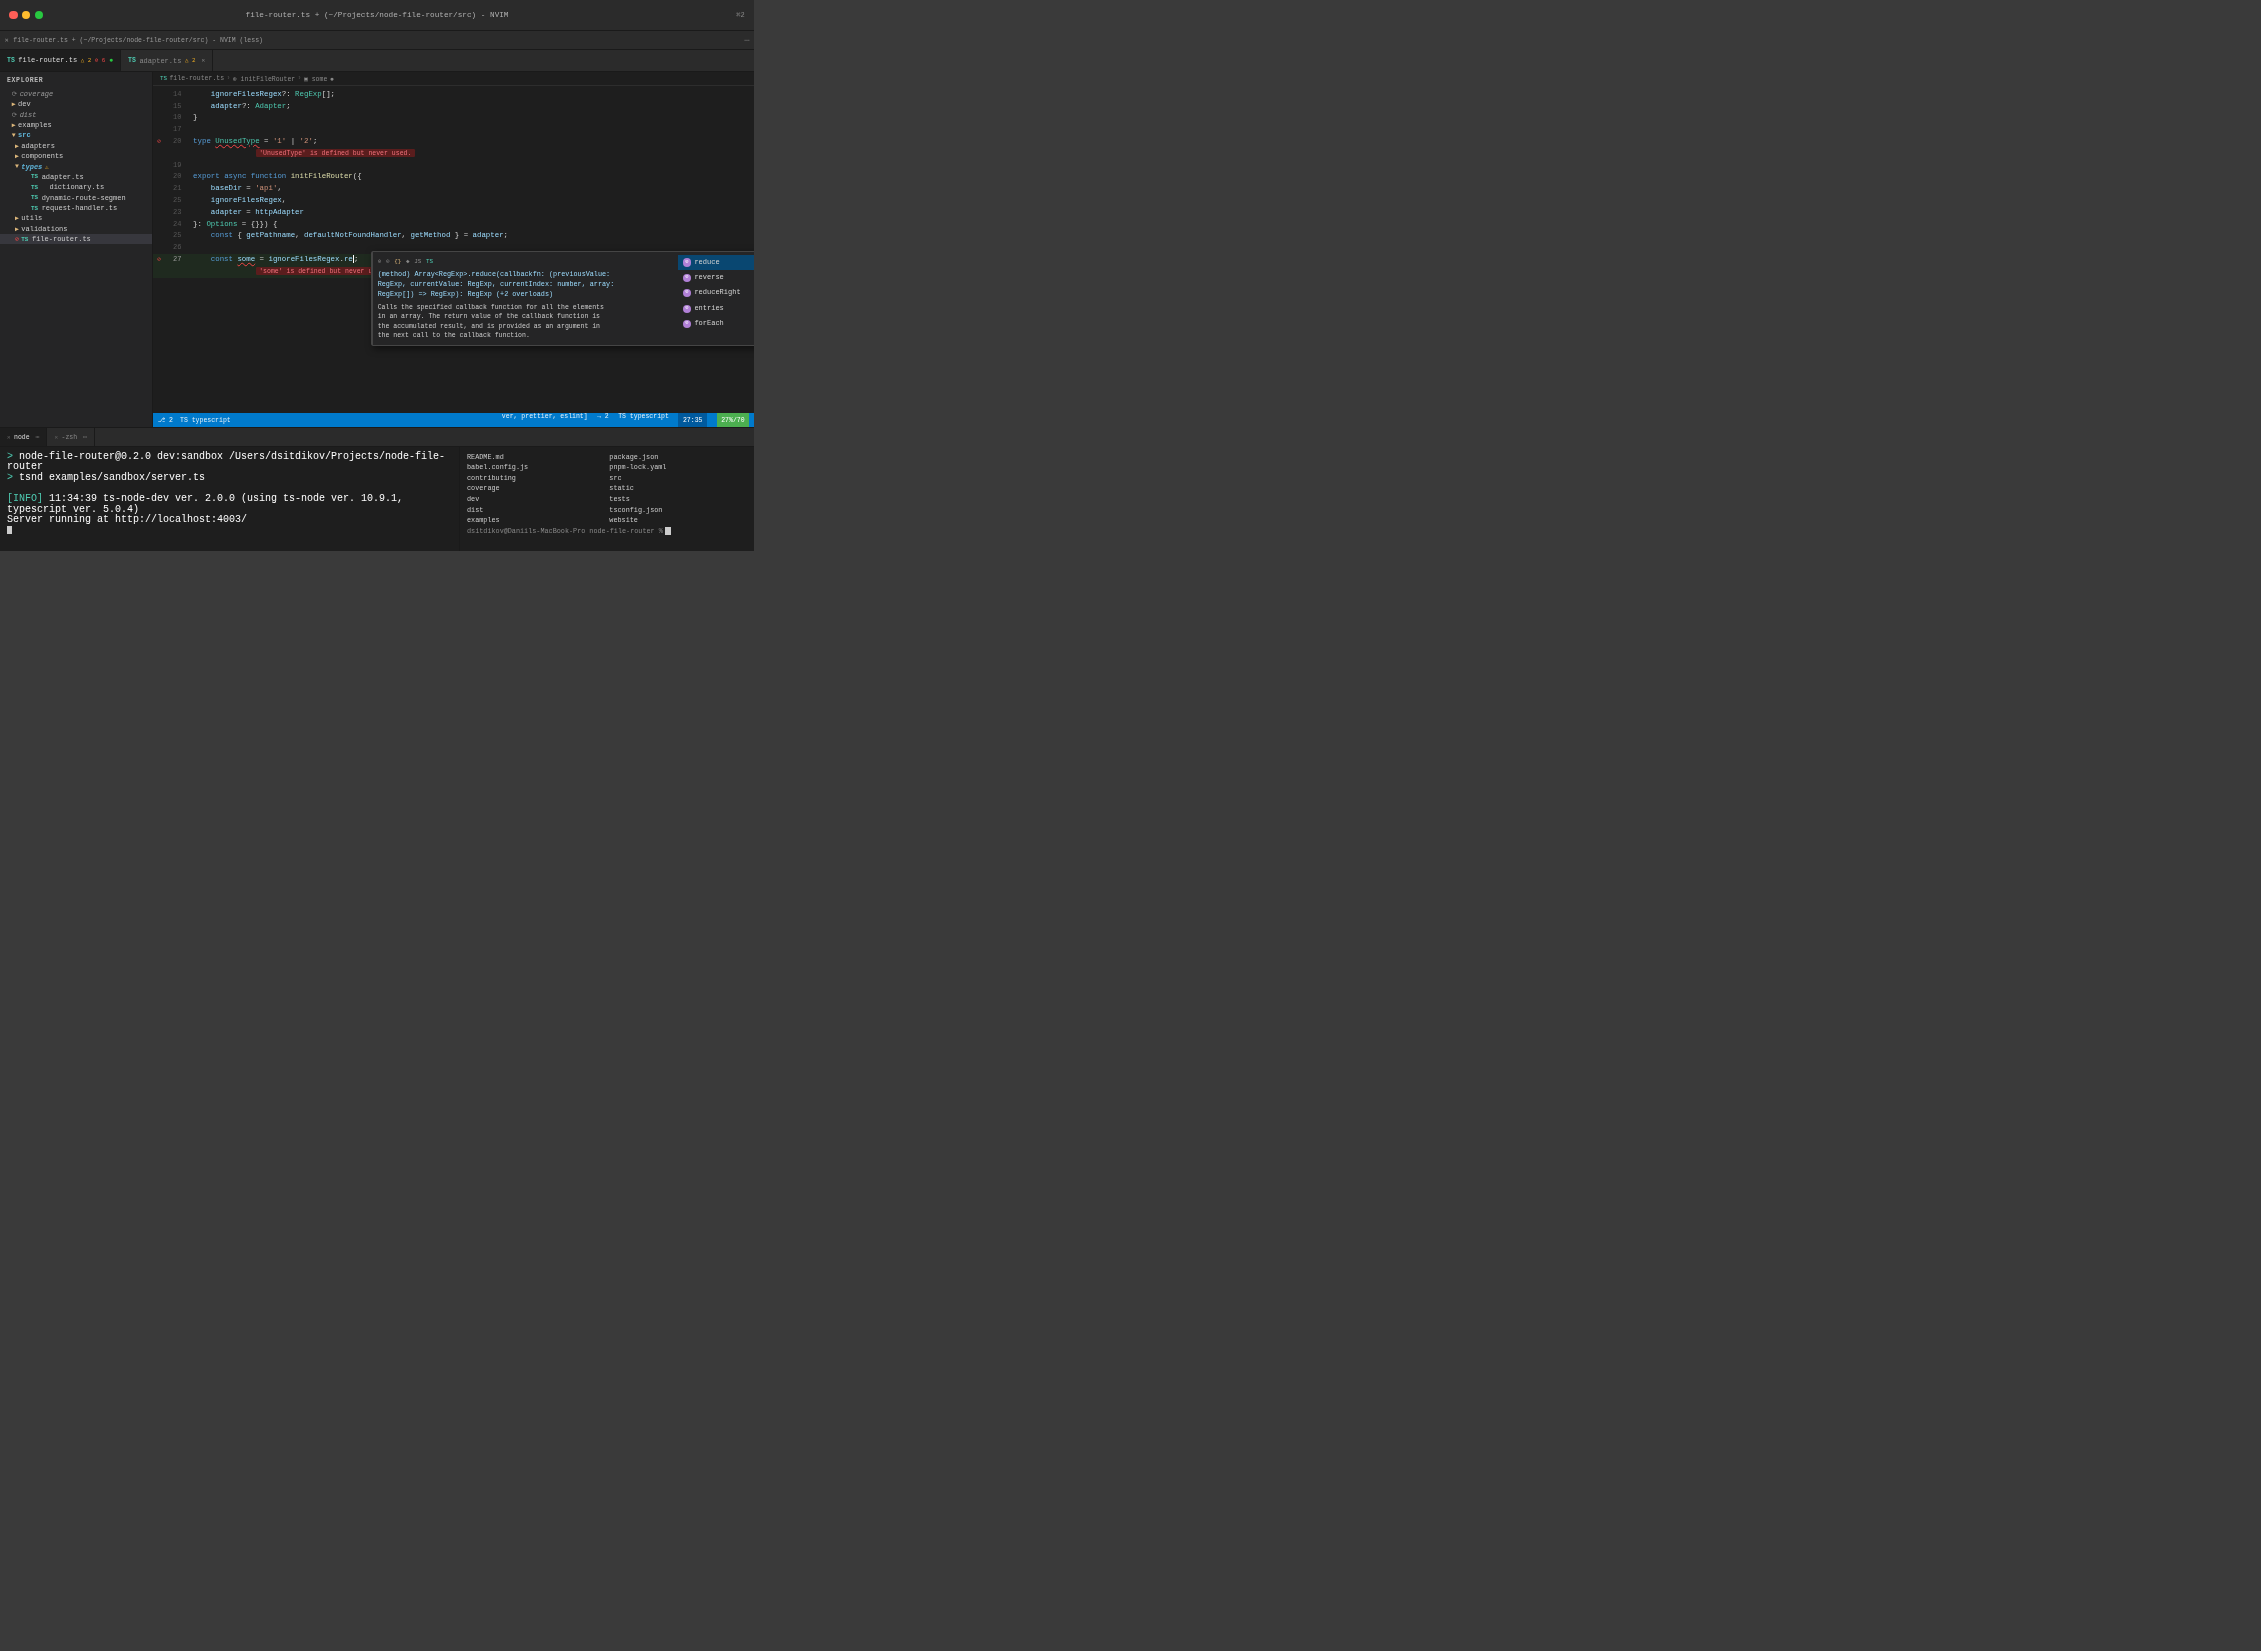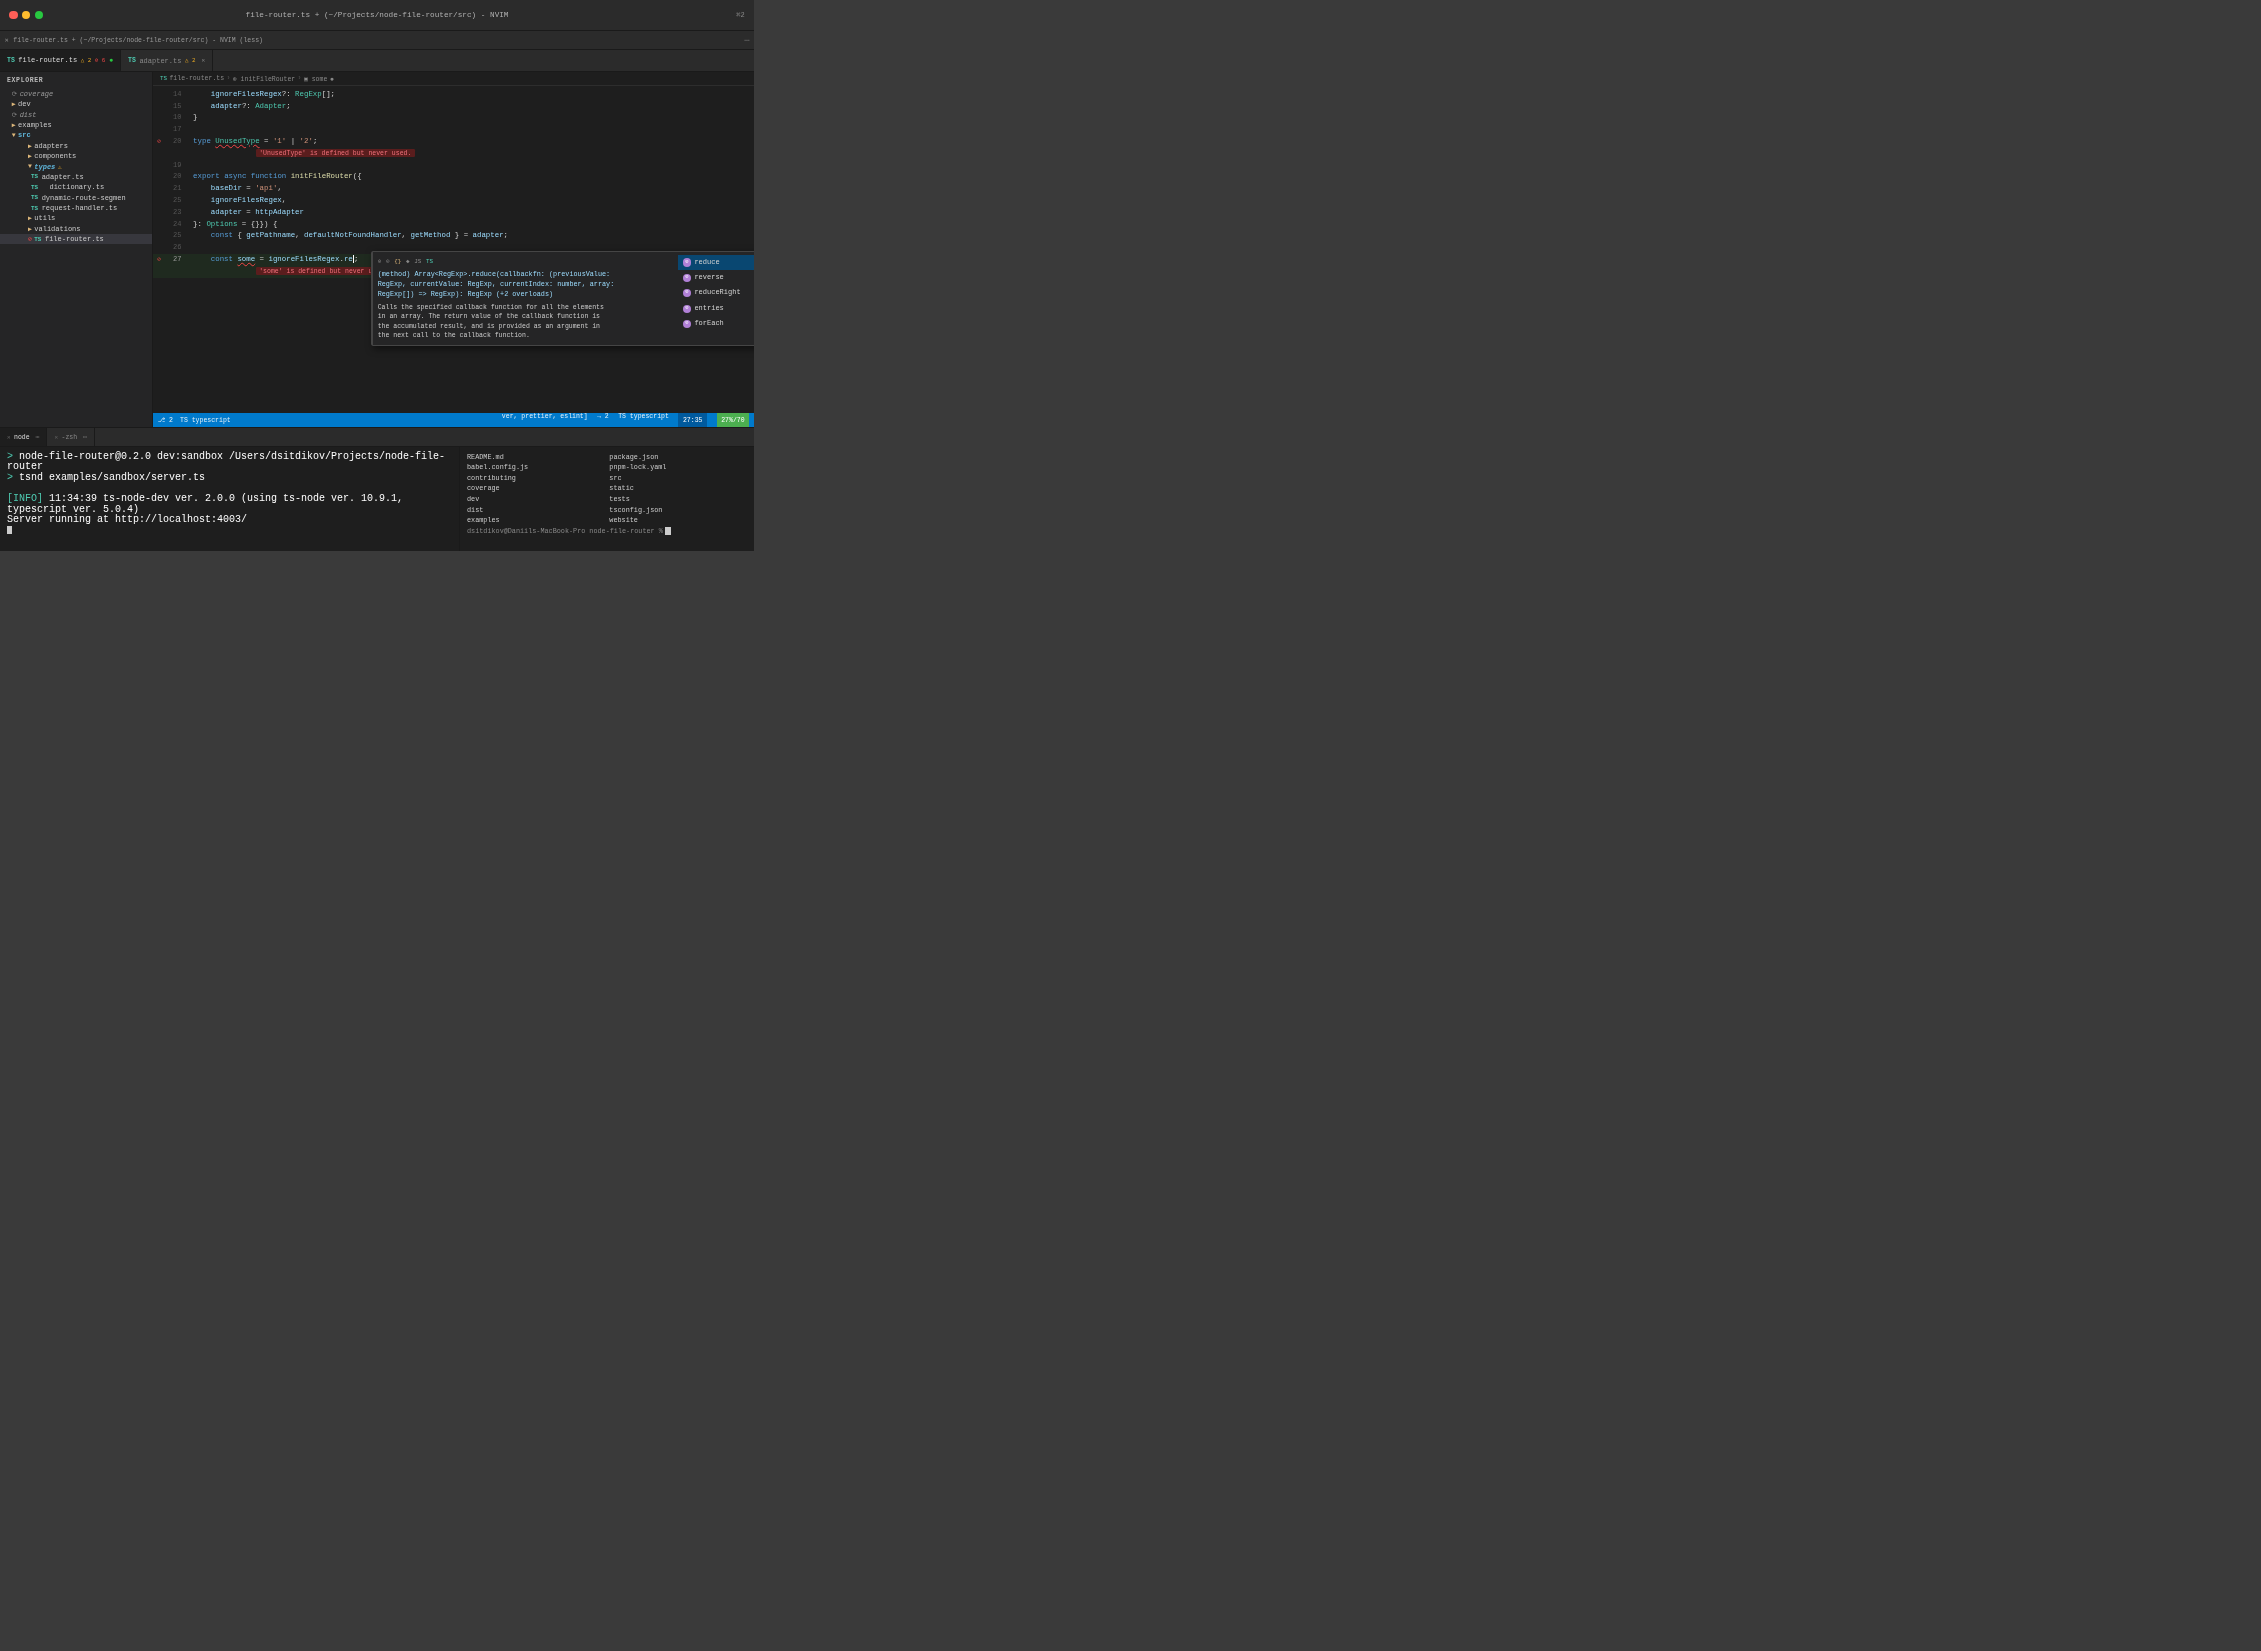--- a/index.html
+++ b/index.html
@@ -139,21 +139,21 @@
       align-items: center;
       padding: 1.2px 4.7px;
       color: #ccc;
       cursor: pointer;
       font-size: 7px;
       white-space: nowrap;
       overflow: hidden;
     }
     .tree-item.selected { background: #37373d; }
     .tree-indent-1 { padding-left: 11.8px; }
-    .tree-indent-2 { padding-left: 28px; }
+    .tree-indent-2 { padding-left: 15px; }
     .tree-indent-3 { padding-left: 31px; }
     .tree-icon { margin-right: 2.4px; font-size: 6.5px; }
     .icon-folder { color: #dcb67a; }
     .icon-ts { color: #4ec9b0; font-size: 5.9px; font-weight: bold; }
 
     
     .editor-pane {
       flex: 1;
       display: flex;
       flex-direction: column;

